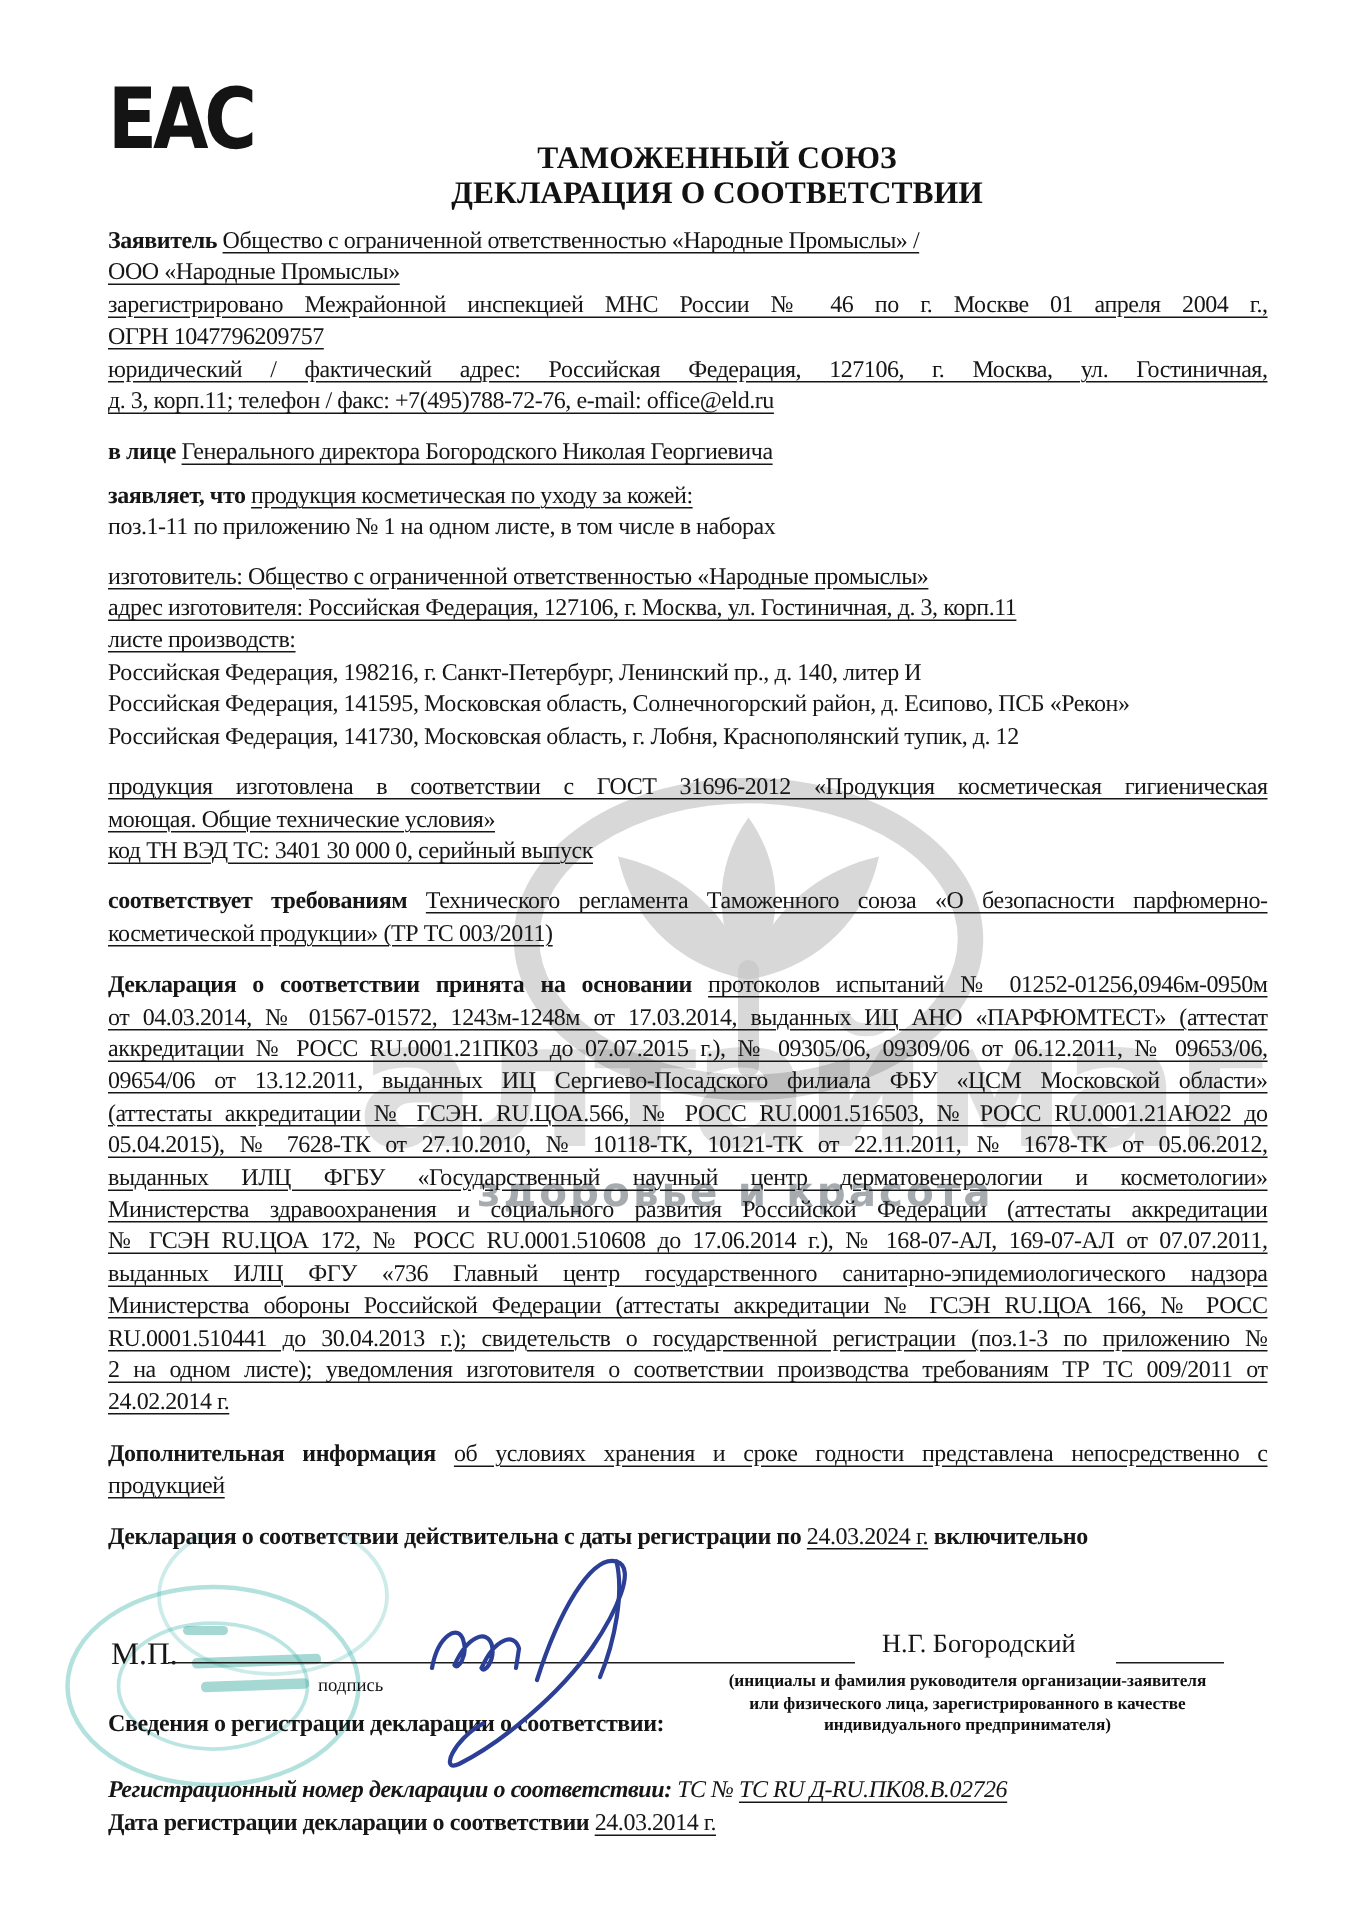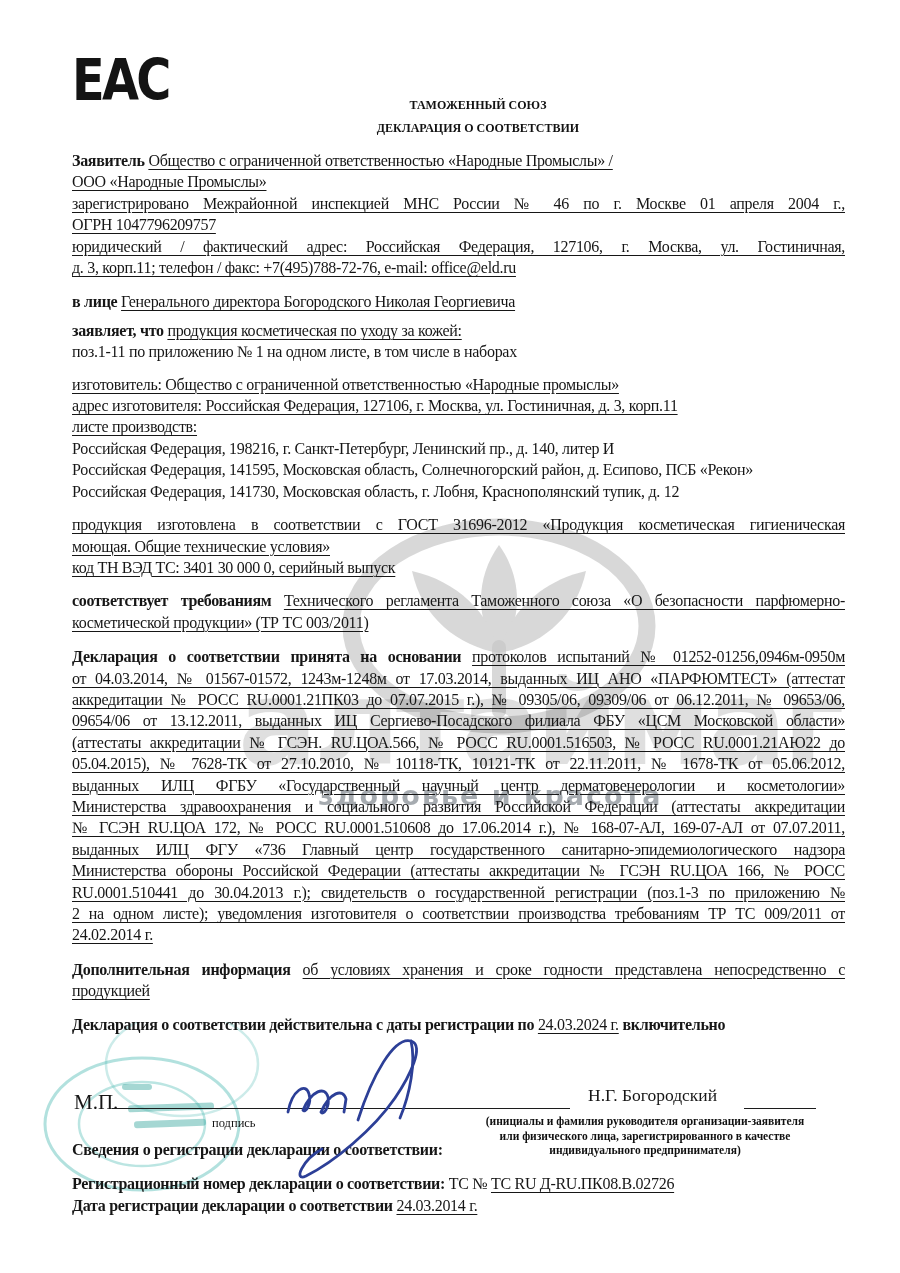--- a/index.html
+++ b/index.html
@@ -11,21 +11,21 @@
   
   .eac{
     position:absolute;left:72px;top:48px;z-index:2;
     font-family:"DejaVu Sans",sans-serif;font-weight:bold;
     font-size:52px;letter-spacing:-3px;color:#141414;
     transform:scale(.92,1.08);transform-origin:left top;
   }
   .title{
     position:absolute;left:0;top:94px;width:900px;box-sizing:border-box;
     padding-left:56px;text-align:center;z-index:2;
-    font-weight:bold;font-size:12px;line-height:22.5px;color:#121212;
+    font-weight:bold;font-size:21px;line-height:22.5px;color:#121212;
   }
   
   .doc{position:absolute;left:72px;top:150px;width:773px;z-index:2;}
   .line{
     font-size:16px;line-height:21.4px;letter-spacing:-0.3px;
     white-space:nowrap;color:#161616;
   }
   .j{text-align:justify;text-align-last:justify;}
   .b{font-weight:bold;}
   .u{text-decoration:underline;text-decoration-thickness:1px;text-underline-offset:2.5px;}
@@ -146,15 +146,15 @@
 <svg class="signature" viewBox="0 0 210 150">
   <g fill="none" stroke="#2c3f97" stroke-width="2.8" stroke-linecap="round">
     <path d="M26,80 C30,58 44,50 47,62 C50,72 43,82 41,78 C50,58 63,54 66,65 C68,75 61,84 59,80 C68,60 81,56 84,67 L82,80"></path>
     <path d="M96,88 C110,44 132,4 149,9 C163,13 148,44 133,66 C111,98 72,130 44,144 C31,150 40,128 60,117"></path>
     <path d="M149,9 C154,30 148,62 138,86"></path>
   </g>
 </svg>
 
 <div class="reg">
     <div class="line"><span class="b">Сведения о регистрации декларации о соответствии:</span></div>
-    <div class="line" style="margin-top: 13px;"><span class="b"> Регистрационный номер декларации о соответствии: </span><span>ТС № </span><span class="u">ТС RU Д-RU.ПК08.В.02726</span></div>
+    <div class="line" style="margin-top: 23px; font-style: italic;"><span class="b"> Регистрационный номер декларации о соответствии: </span><span>ТС № </span><span class="u">ТС RU Д-RU.ПК08.В.02726</span></div>
     <div class="line"><span class="b">Дата регистрации декларации о соответствии  </span><span class="u">24.03.2014 г.</span></div>
   </div>
 
 </body></html>

